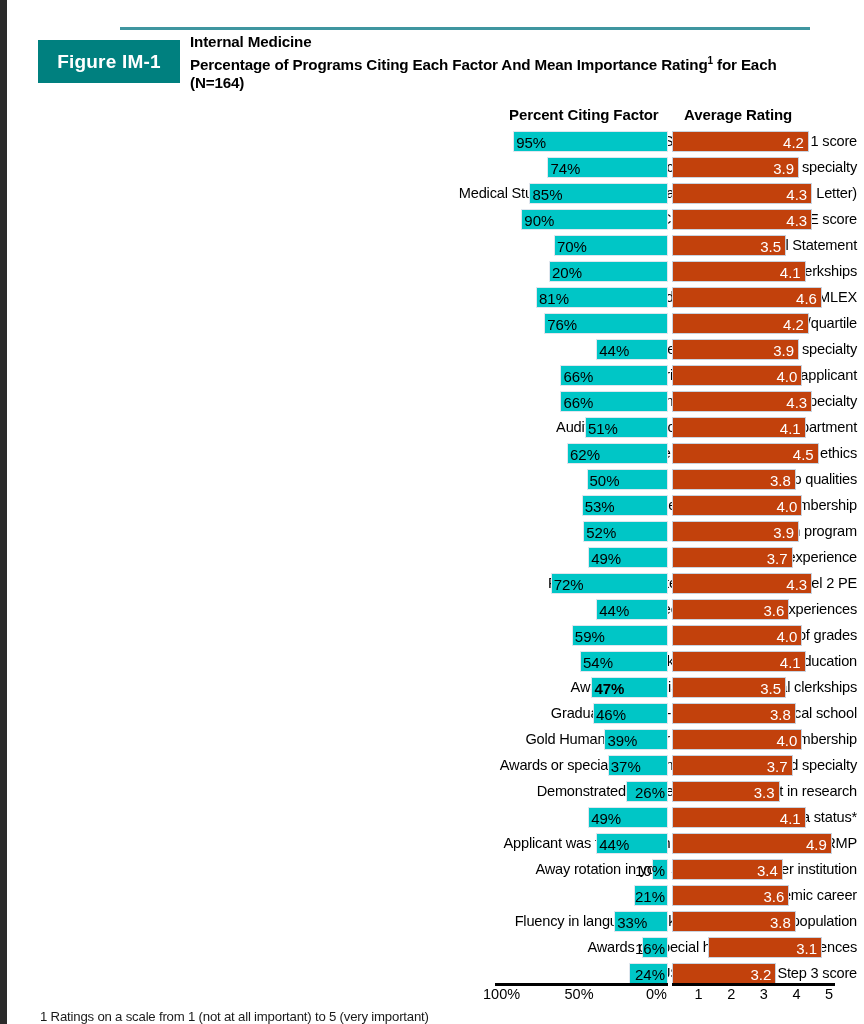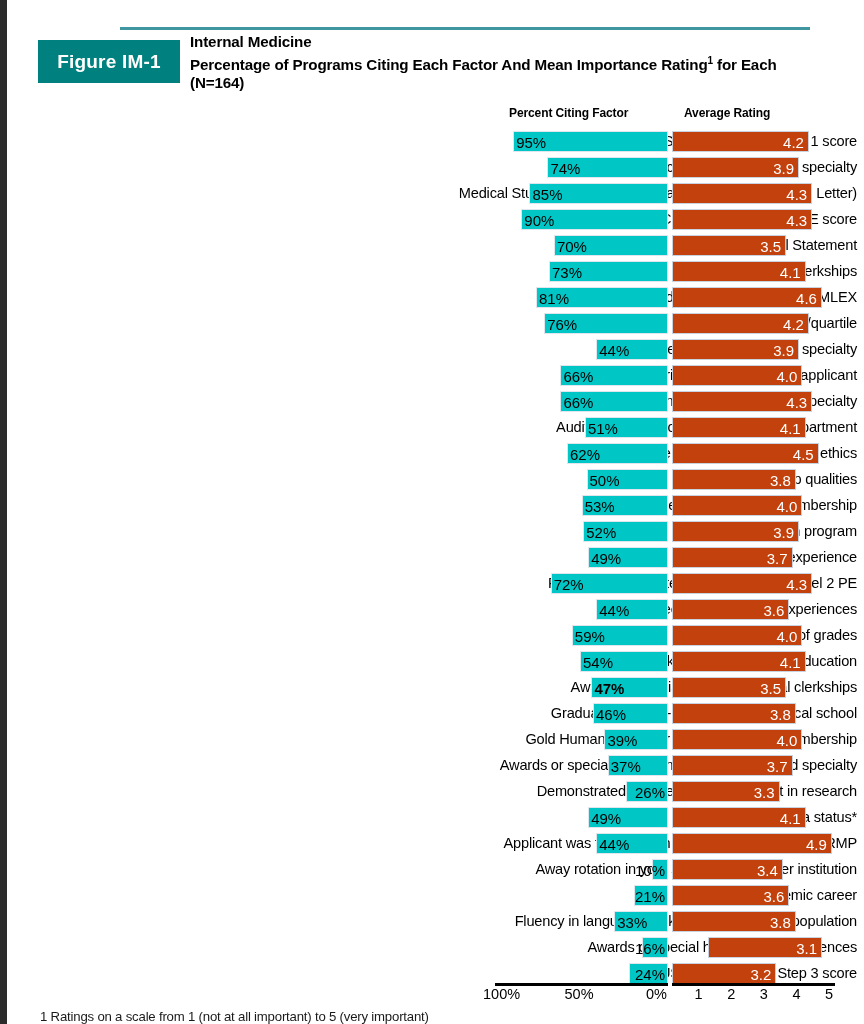--- a/index.html
+++ b/index.html
@@ -34,21 +34,21 @@
   .title-block{
     position:absolute;left:190px;top:33px;width:660px;
     font-weight:bold;font-size:15.2px;line-height:18.6px;
     letter-spacing:-0.15px;
   }
   .title-block div{white-space:nowrap;}
   .title-block sup{font-size:10px;vertical-align:super;}
 
   
   .col-head{
-    position:absolute;top:106px;font-weight:bold;font-size:12px;
+    position:absolute;top:106px;font-weight:bold;font-size:15px;
     letter-spacing:-.1px;
   }
   .col-head.pct{left:509px;}
   .col-head.avg{left:684px;}
 
   
   #rows{
     position:absolute;left:0;top:129px;width:864px;
   }
   .row{
@@ -184,21 +184,21 @@
       <div class="barwrap-r">
         <div class="bar-r" style="width: 114.1px;">
           <span class="v">3.5</span>
         </div>
       </div>
     </div>
     <div class="row">
       <div class="label">Grades in required clerkships</div>
       <div class="barwrap-l">
         <div class="bar-l" style="width: 118.99px;">
-          <span class="v">73%</span>
+          <span class="v">20%</span>
         </div>
       </div>
       <div class="barwrap-r">
         <div class="bar-r" style="width: 133.66px;">
           <span class="v">4.1</span>
         </div>
       </div>
     </div>
     <div class="row">
       <div class="label">Any failed attempt in USMLE/COMLEX</div>

